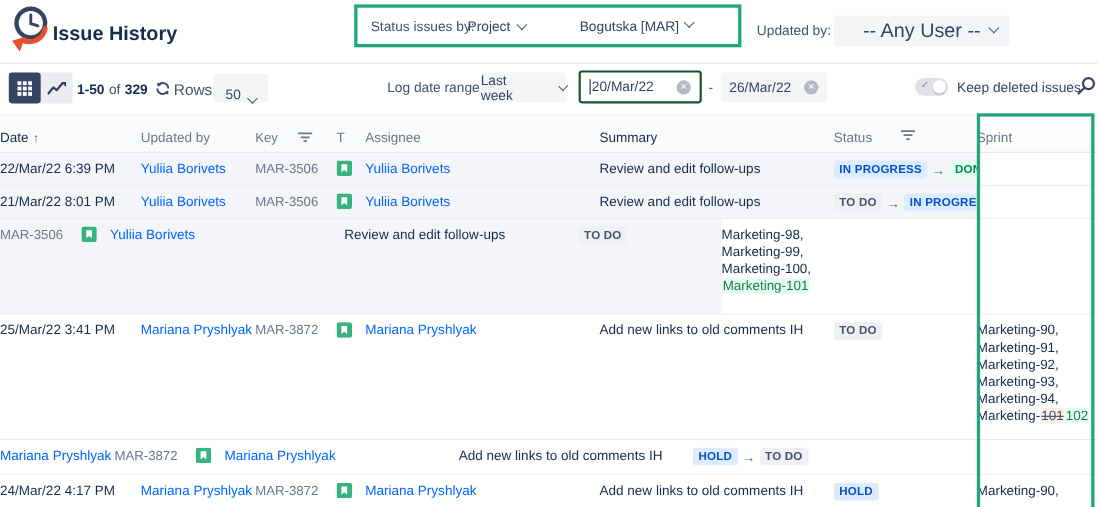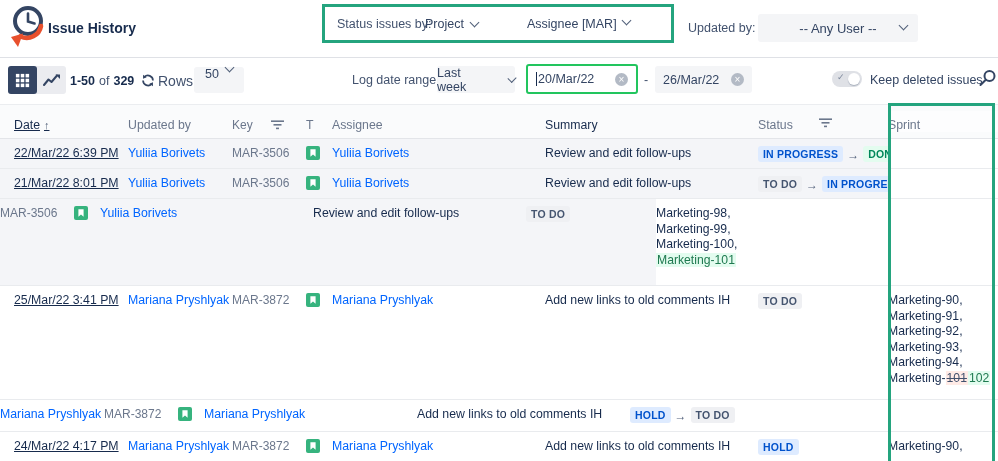--- a/index.html
+++ b/index.html
@@ -3,50 +3,50 @@
 <meta charset="utf-8">
 <style>
   * { margin:0; padding:0; box-sizing:border-box; }
   html,body { width:998px; height:461px; }
   body { font-family:"Liberation Sans","DejaVu Sans",sans-serif; background:#fff; color:#172B4D; overflow:hidden; }
   .page { position:relative; width:998px; height:461px; background:#fff; }
 
   
   .topbar { position:relative; height:58px; border-bottom:1px solid #dfe1e6; background:#fff; }
   .logo { position:absolute; left:7px; top:3px; width:40px; height:46px; }
-  .app-title { position:absolute; left:48px; top:20px; font-size:14px; font-weight:bold; color:#172B4D; }
+  .app-title { position:absolute; left:48px; top:20px; font-size:18px; font-weight:bold; color:#172B4D; }
   .gbox { position:absolute; left:322px; top:4px; width:352px; height:39px; border:3px solid #24A47E; background:#fff; }
   .gbox .lbl { position:absolute; left:12px; top:10px; font-size:12.5px; color:#42526E; }
   .dd-plain { display:flex; align-items:center; gap:7px; font-size:12.5px; color:#344563; cursor:pointer; }
   .dd-project { position:absolute; left:100px; top:10px; }
   .dd-marketing { position:absolute; left:202px; top:10px; }
   .dd-marketing .chev { position:absolute; left:96px; top:3px; }
   .upd-lbl { position:absolute; left:688px; top:21px; font-size:12.5px; color:#42526E; }
   .dd-anyuser { position:absolute; left:758px; top:14px; width:160px; height:28px; background:#F4F5F7; border-radius:3px;
-                display:flex; align-items:center; justify-content:center; font-size:13px; color:#344563; cursor:pointer; }
+                display:flex; align-items:center; justify-content:center; font-size:18px; color:#344563; cursor:pointer; }
   .dd-anyuser .chev { position:absolute; right:11px; top:11px; }
   .chev { display:inline-block; width:7px; height:7px; border-right:1.7px solid #505F79; border-bottom:1.7px solid #505F79;
           transform:rotate(45deg); margin-top:-3px; }
 
   
   .toolbar { position:relative; height:46px; background:#fff; }
   .view-toggle { position:absolute; left:8px; top:8px; width:58px; height:28px; background:#EBECF0; border-radius:3px; display:flex; }
   .vbtn { width:29px; height:28px; display:flex; align-items:center; justify-content:center; border-radius:3px; cursor:pointer; }
   .vbtn.active { background:#344563; }
   .pagination { position:absolute; left:70px; top:15px; font-size:12.5px; color:#42526E; display:flex; align-items:center; gap:4px; }
   .pagination b { color:#172B4D; }
   .refresh { margin-left:3px; cursor:pointer; display:flex; }
   .rows-lbl { position:absolute; left:158px; top:15px; font-size:14px; color:#42526E; }
   .dd-rows { position:absolute; left:194px; top:9px; width:50px; height:26px; background:#F4F5F7; border-radius:3px;
-             display:flex; align-items:flex-start; justify-content:center; gap:7px; font-size:12.5px; color:#344563; cursor:pointer; }
+             display:flex; align-items:flex-end; justify-content:center; gap:7px; font-size:12.5px; color:#344563; cursor:pointer; }
   .ldr-lbl { position:absolute; left:352px; top:15px; font-size:12.5px; color:#42526E; }
   .dd-preset { position:absolute; left:437px; top:8px; width:78px; height:27px; background:#F4F5F7; border-radius:3px;
                display:flex; align-items:center; justify-content:center; gap:22px; font-size:12.5px; color:#344563; cursor:pointer; }
   .date-input { position:absolute; display:flex; align-items:center; font-size:12.5px; color:#344563; padding:0 8px; border-radius:3px; cursor:text; }
-  .date-from { left:526px; top:6px; width:112px; height:30px; background:#fff; border:2px solid #22c55e; }
+  .date-from { left:526px; top:6px; width:112px; height:30px; background:#fff; border:2px solid #14532d; }
   .date-to   { left:655px; top:8px; width:97px;  height:27px; background:#F4F5F7; }
   .caret { width:1px; height:14px; background:#172B4D; margin-right:1px; }
   .clear { margin-left:auto; width:13px; height:13px; border-radius:50%; background:#B3BAC5; color:#fff; font-size:10px;
            line-height:13px; text-align:center; cursor:pointer; }
   .clear::before { content:"×"; }
   .dash { position:absolute; left:644px; top:15px; font-size:12.5px; color:#42526E; }
   .toggle { position:absolute; left:832px; top:13px; width:30px; height:16px; background:#DFE1E6; border-radius:8px; cursor:pointer; }
   .toggle .tg-check { position:absolute; left:5px; top:1px; font-size:9px; color:#7A869A; }
   .toggle .knob { position:absolute; right:2px; top:2px; width:12px; height:12px; border-radius:50%; background:#fff;
                   box-shadow:0 1px 1px rgba(9,30,66,.25); }
@@ -55,21 +55,21 @@
 
   
   .thead { display:flex; height:35px; background:#FAFBFC; border-top:1px solid #EBEDF0; border-bottom:1px solid #E3E5E9;
            color:#6B778C; font-size:12px; align-items:center; }
   .hcell { display:flex; align-items:center; gap:18px; white-space:nowrap; }
   .sorticon { color:#505F79; font-size:11px; margin-left:4px; }
   .filter-icon { display:flex; cursor:pointer; }
   .trow { display:flex; min-height:30px; border-bottom:1px solid #E9EBEE; background:#fff; }
   .trow.group-a { background:#F4F5F8; }
   .cell { padding-top:7px; font-size:12.3px; white-space:nowrap; overflow:hidden; }
-  .c-date   { width:128px; padding-left:14px; color:#172B4D;text-decoration:underline; }
+  .c-date   { width:128px; color:#172B4D; }
   .c-upd    { width:104px; }
   .c-key    { width:68px;  color:#6B778C; font-size:12px; }
   .c-type   { width:28px;  padding-left:6px; }
   .c-ass    { width:207px; padding-left:4px; }
   .c-sum    { width:215px; padding-left:10px; color:#172B4D; }
   .c-status { width:138px; padding-left:8px; display:flex; align-items:flex-start; }
   .c-sprint { flex:1; padding-left:0; padding-right:4px; background:#fff; }
   .thead .c-sprint { background:#FDFDFE; }
   .trow:nth-child(3) { min-height:87px; }
   .trow:nth-child(4) { min-height:114px; }
@@ -101,21 +101,21 @@
     </div>
     <div class="app-title">Issue History</div>
 
     <div class="gbox">
       <span class="lbl">Status issues by:</span>
       <span class="dd-plain dd-project">
         <span>Project</span>
         <span class="chev"></span>
       </span>
       <span class="dd-plain dd-marketing">
-        <span>Assignee [MAR]</span>
+        <span>Bogutska [MAR]</span>
         <span class="chev"></span>
       </span>
     </div>
 
     <span class="upd-lbl">Updated by:</span>
     <div class="dd-anyuser">
       <span>-- Any User --</span>
       <span class="chev"></span>
     </div>
   </div>

